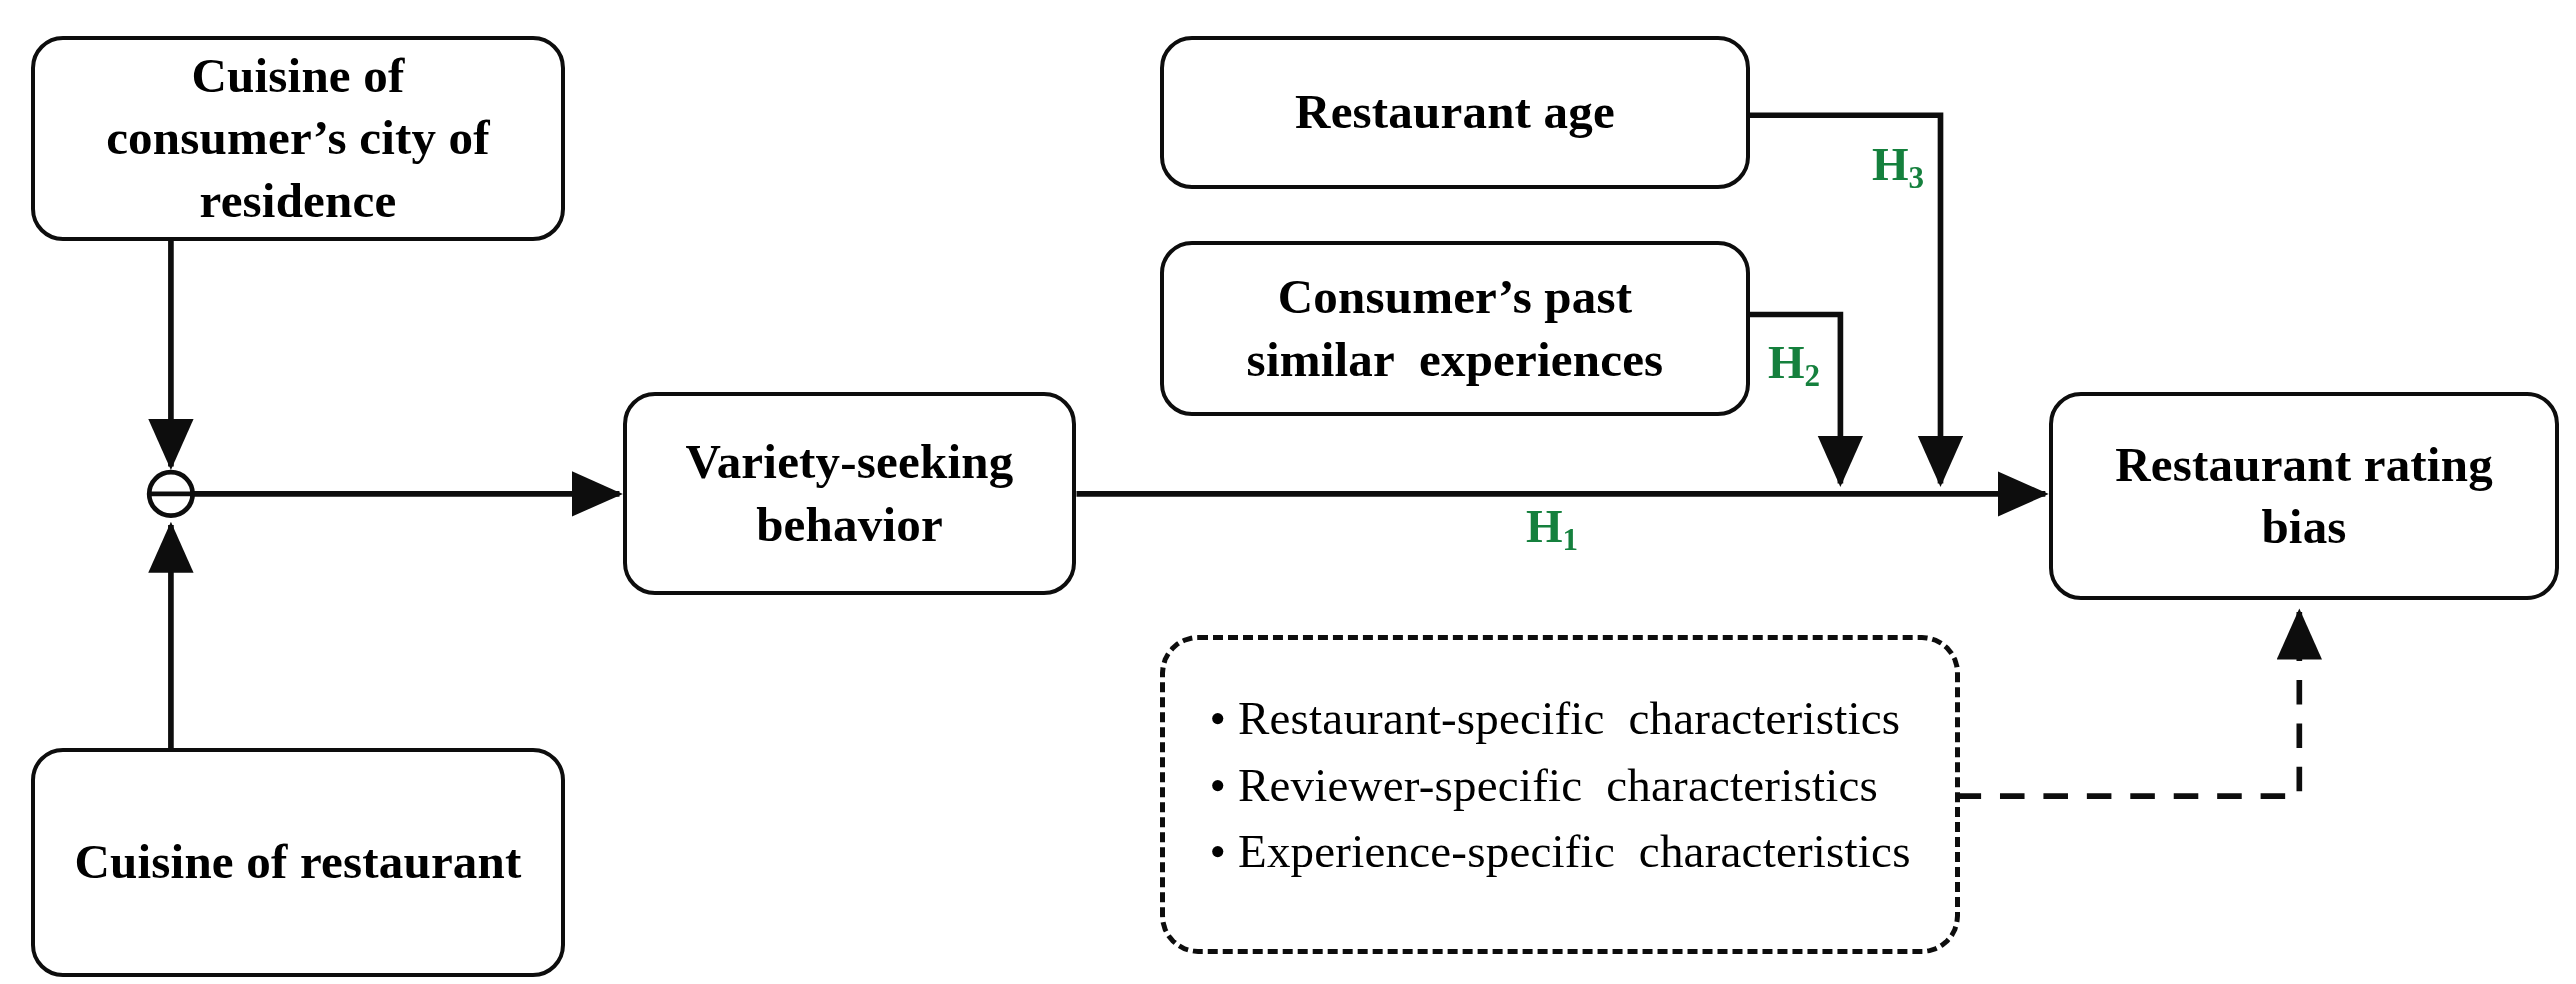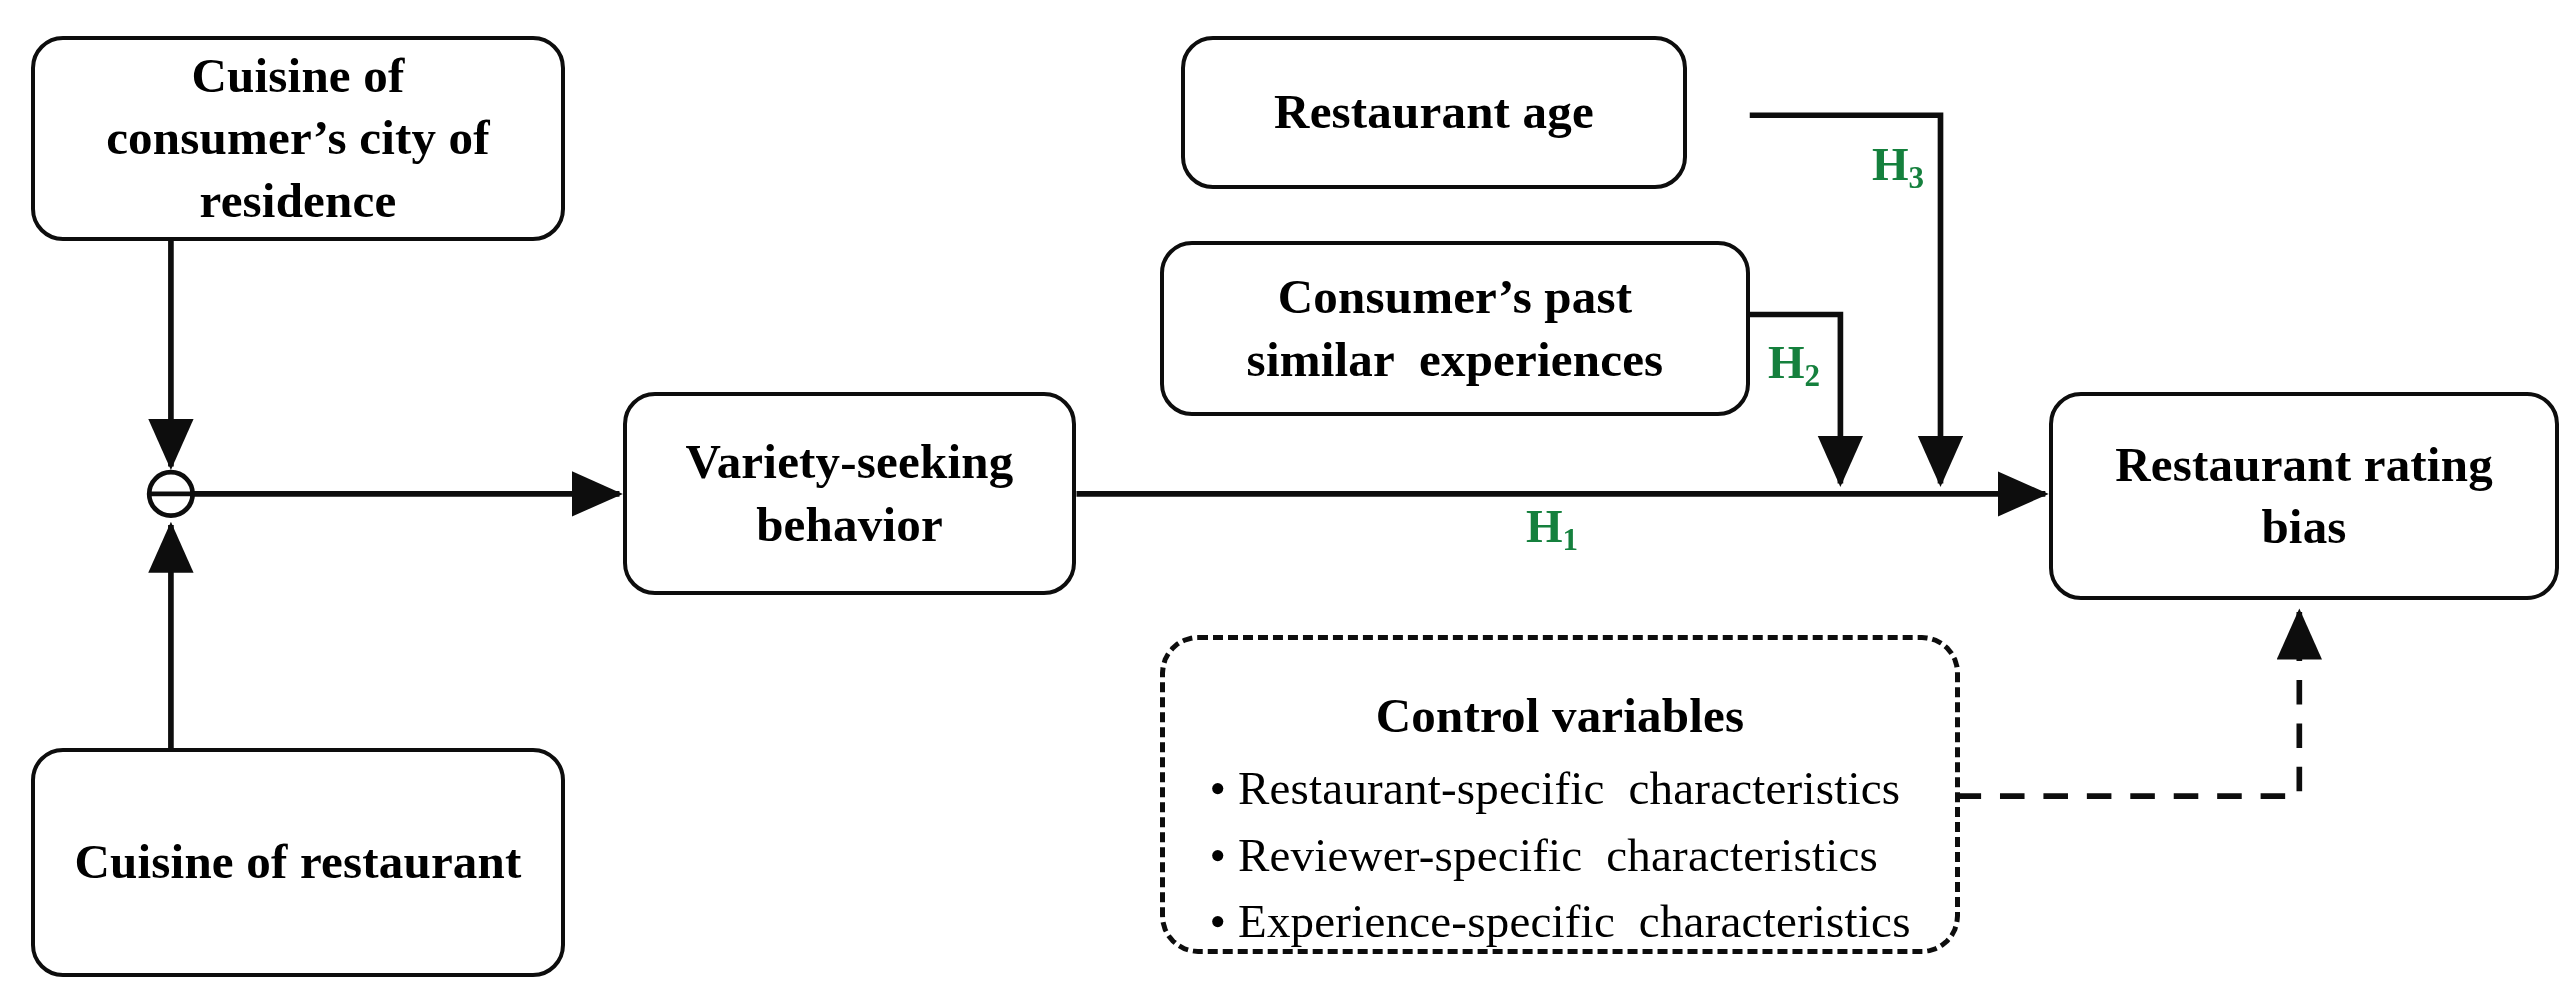--- a/index.html
+++ b/index.html
@@ -128,36 +128,35 @@
 
   <div class="node" style="left:31px; top:748px; width:534px; height:229px; font-size:49px;">
     <span class="line">Cuisine of restaurant</span>
   </div>
 
   <div class="node" style="left:623px; top:392px; width:453px; height:203px; font-size:49px;">
     <span class="line">Variety-seeking</span>
     <span class="line">behavior</span>
   </div>
 
-  <div class="node" style="left:1160px; top:36px; width:506px; height:153px; font-size:49px;margin-left:21px;">
+  <div class="node" style="left:1160px; top:36px; width:590px; height:153px; font-size:49px;">
     <span class="line">Restaurant age</span>
   </div>
 
   <div class="node" style="left:1160px; top:241px; width:590px; height:175px; font-size:49px;">
     <span class="line">Consumer’s past</span>
     <span class="line">similar  experiences</span>
   </div>
 
   <div class="node" style="left:2049px; top:392px; width:510px; height:208px; font-size:49px;">
     <span class="line">Restaurant rating</span>
     <span class="line">bias</span>
   </div>
 
   <div class="node dashed" style="left:1160px; top:635px; width:800px; height:319px;">
-    <div class="ctrl-title">Control variables</div>
     <ul class="ctrl-list">
       <li>Restaurant-specific  characteristics</li>
       <li>Reviewer-specific  characteristics</li>
       <li>Experience-specific  characteristics</li>
     </ul>
   </div>
 
   <div class="hlabel" style="left:1526px; top:499px;">
     <span>H</span><sub>1</sub>
   </div>

